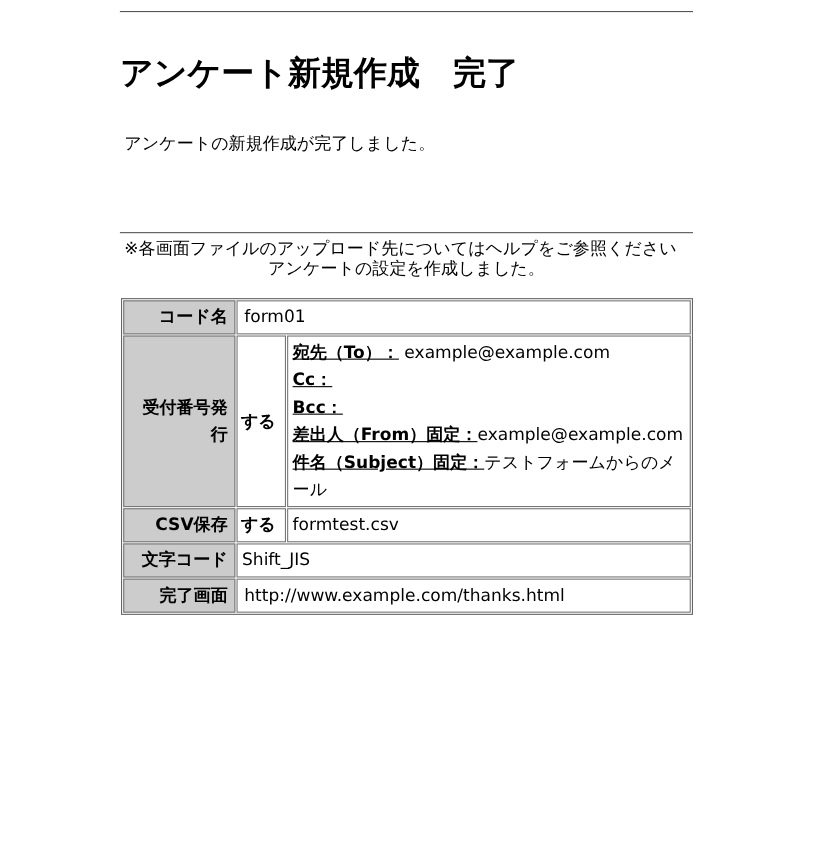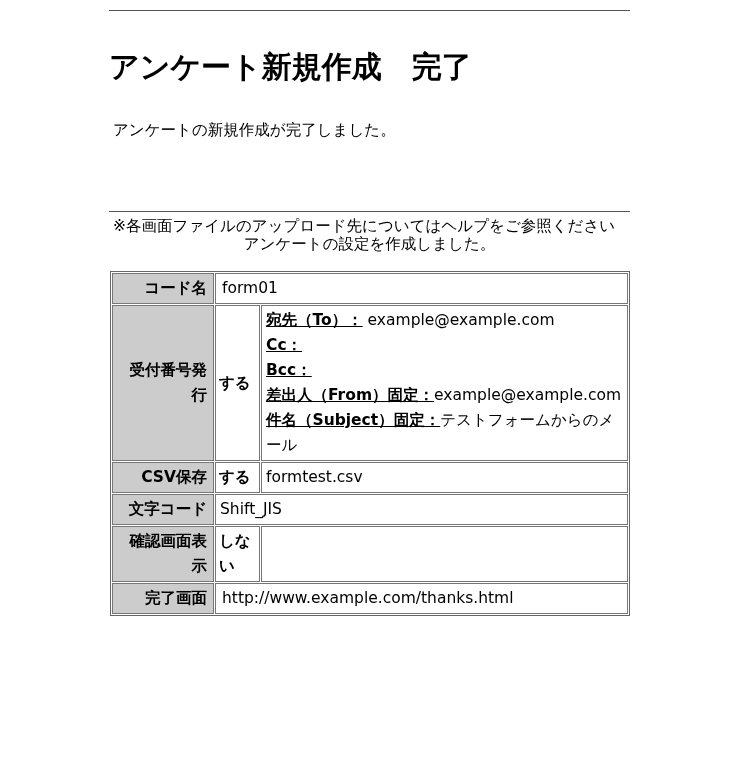--- a/index.html
+++ b/index.html
@@ -74,23 +74,18 @@
     <tr>
       <th>CSV保存</th>
       <td class="c-yes">する</td>
       <td>formtest.csv</td>
     </tr>
     <tr>
       <th>文字コード</th>
       <td colspan="2">Shift_JIS</td>
     </tr>
     <tr>
-      <th>確認画面表示</th>
-      <td class="c-yes" style="word-break:break-all;">しない</td>
-      <td></td>
-    </tr>
-    <tr>
       <th>完了画面</th>
       <td colspan="2" class="cell-pad">http://www.example.com/thanks.html</td>
     </tr>
   </tbody>
     </table>
 </div>
 
 </body></html>

